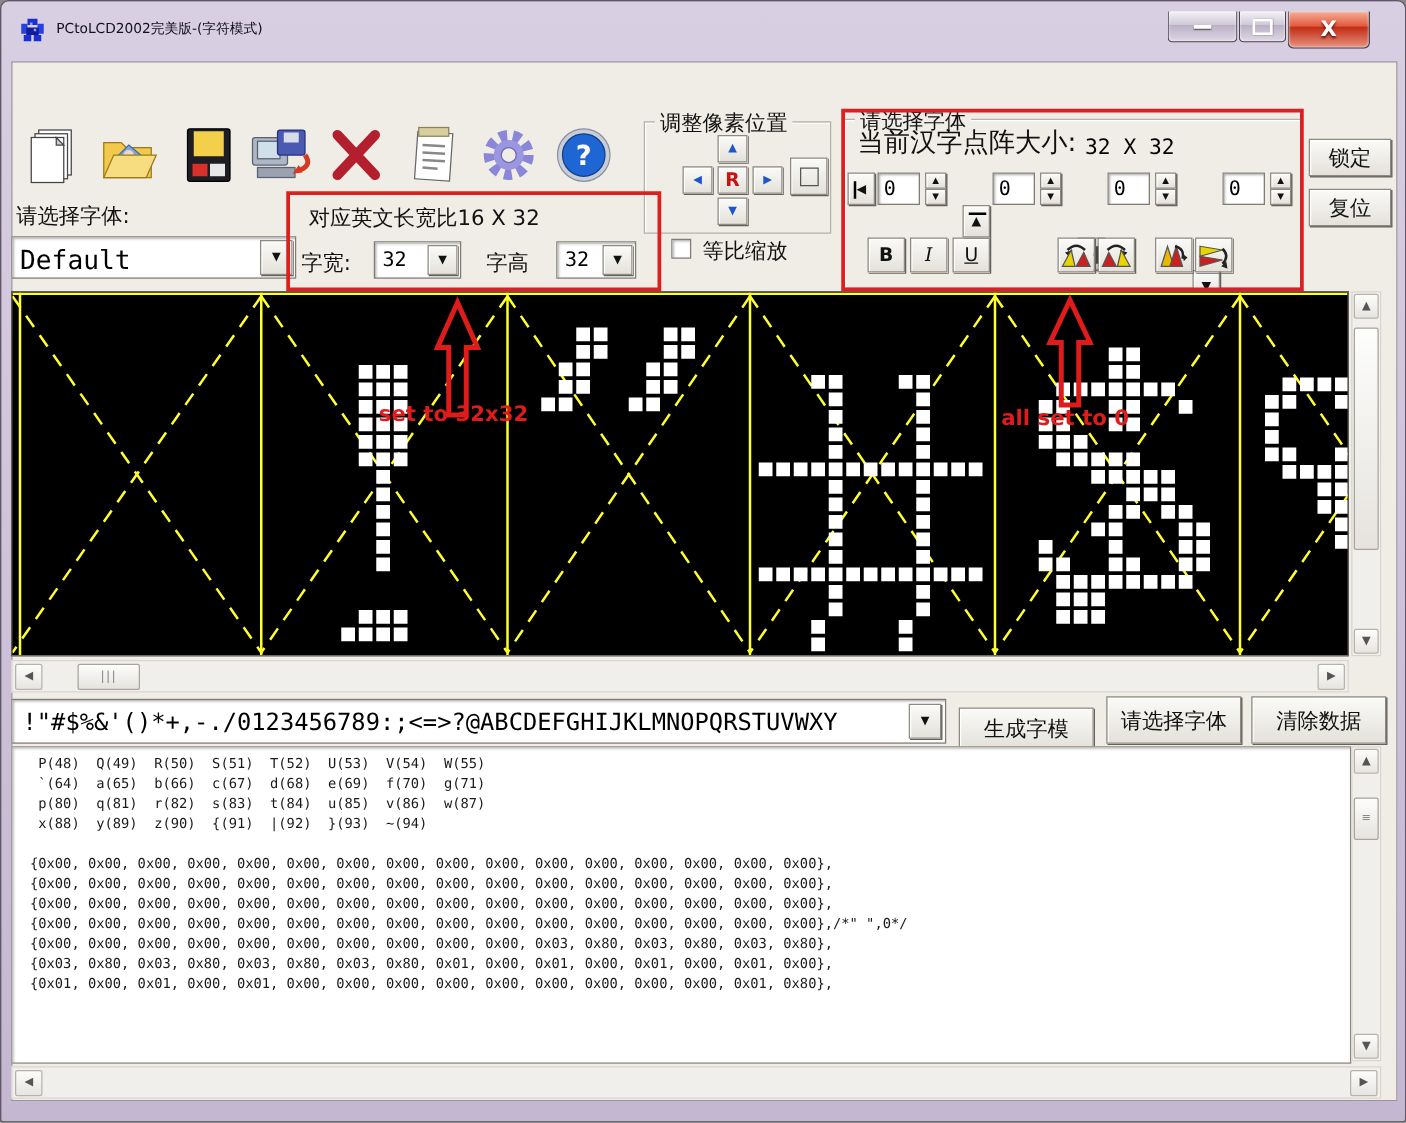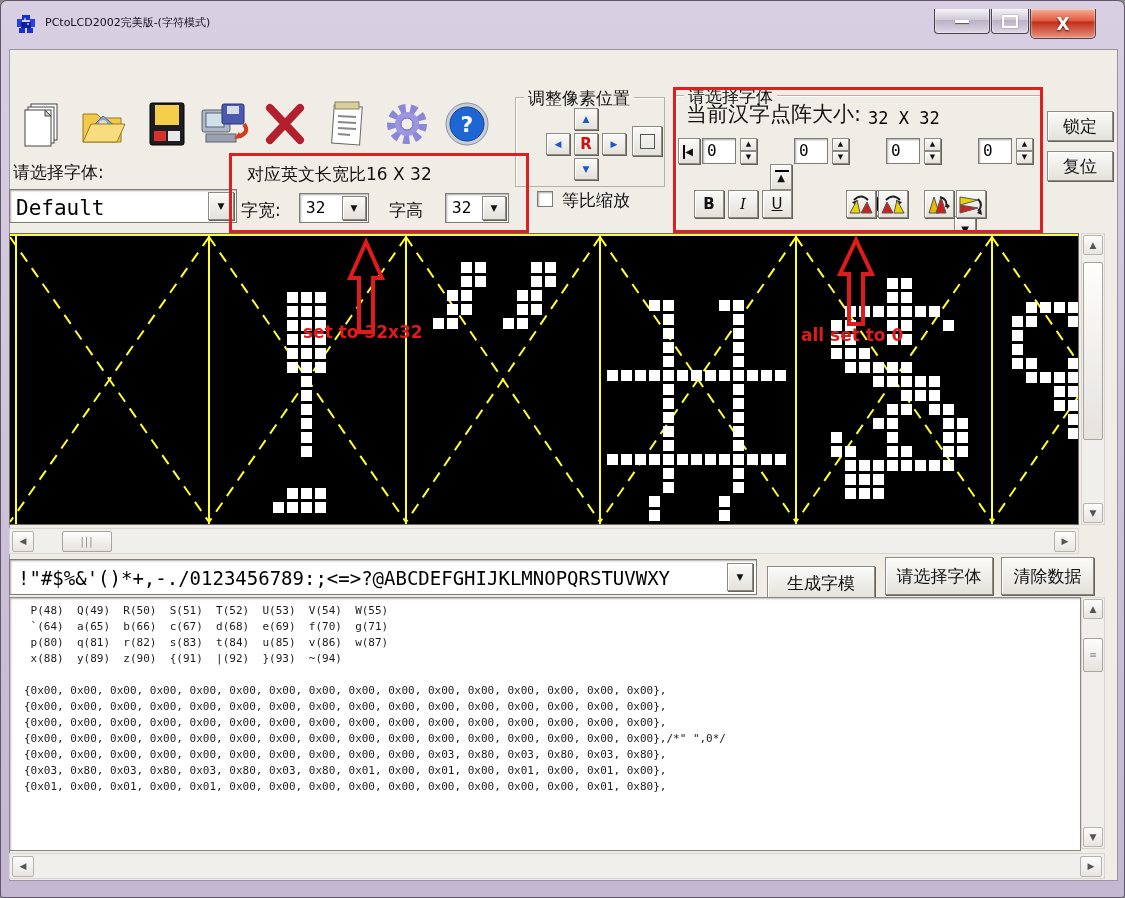--- a/index.html
+++ b/index.html
@@ -571,21 +571,21 @@
     <div class="abs rbtn" style="right:3px;top:3px;width:26px;height:28px">
         <span class="tri">▼</span>
       </div>
   </div>
   <div class="abs rbtn cn" style="left:766px;top:565px;width:108px;height:34px">
       <span>生成字模</span>
     </div>
   <div class="abs rbtn cn" style="left:884px;top:556px;width:108px;height:38px">
       <span>请选择字体</span>
     </div>
-  <div class="abs rbtn cn" style="left:1000px;top:556px;width:93px;height:38px">
+  <div class="abs rbtn cn" style="left:1000px;top:556px;width:108px;height:38px">
       <span>清除数据</span>
     </div>
 
   <div class="abs" id="output-area">
       <div class="oline"> P(48)  Q(49)  R(50)  S(51)  T(52)  U(53)  V(54)  W(55)</div>
       <div class="oline"> `(64)  a(65)  b(66)  c(67)  d(68)  e(69)  f(70)  g(71)</div>
       <div class="oline"> p(80)  q(81)  r(82)  s(83)  t(84)  u(85)  v(86)  w(87)</div>
       <div class="oline"> x(88)  y(89)  z(90)  {(91)  |(92)  }(93)  ~(94)</div>
       <div class="oline">&nbsp;</div>
       <div class="oline">{0x00, 0x00, 0x00, 0x00, 0x00, 0x00, 0x00, 0x00, 0x00, 0x00, 0x00, 0x00, 0x00, 0x00, 0x00, 0x00},</div>

